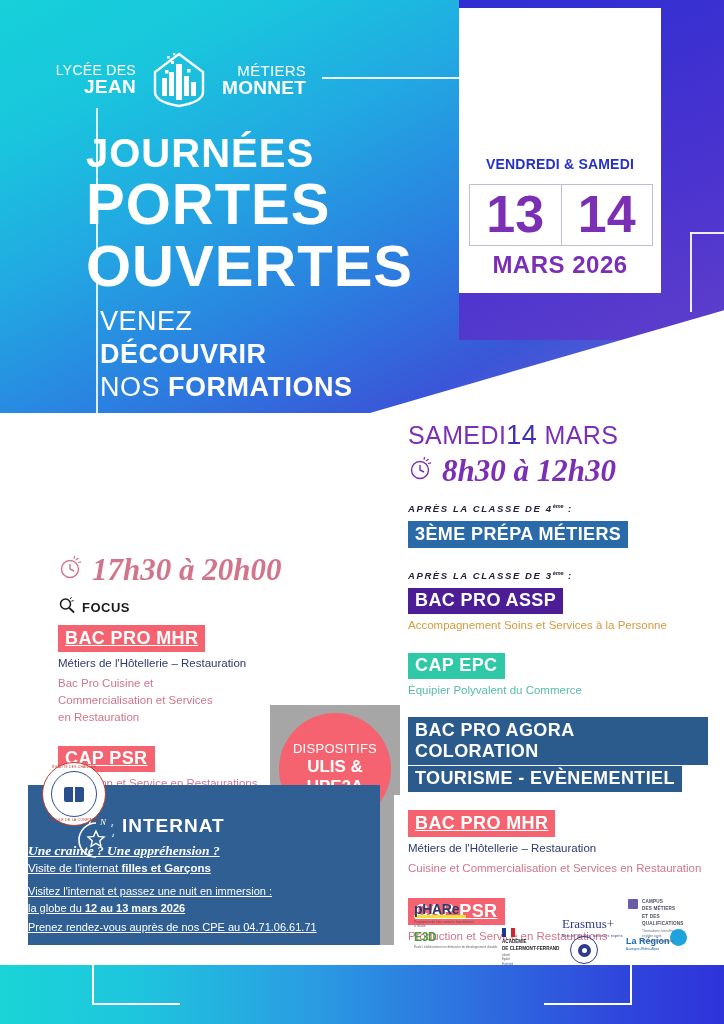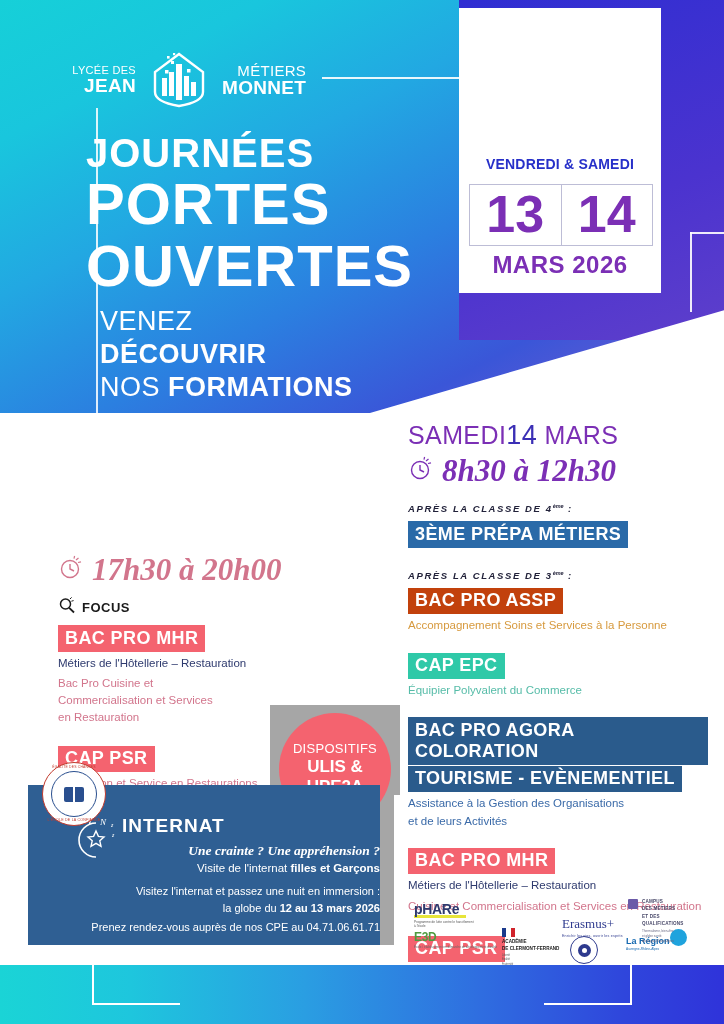--- a/index.html
+++ b/index.html
@@ -78,21 +78,21 @@
   }
 
   
   .logo{
     position:absolute;left:44px;top:52px;width:280px;height:56px;
     display:flex;align-items:center;
   }
   .logo-left{
     text-align:right;color:#ffffff;line-height:1.02;width:92px;
   }
-  .logo-left .l1{font-size:11px;letter-spacing:.3px;font-weight:400;}
+  .logo-left .l1{font-size:14px;letter-spacing:.3px;font-weight:400;}
   .logo-left .l2{font-size:19px;font-weight:700;letter-spacing:.3px;}
   .logo-mark{width:72px;height:56px;margin:0 7px;position:relative;}
   .logo-right{color:#ffffff;line-height:1.02;}
   .logo-right .l1{font-size:15px;letter-spacing:.3px;font-weight:400;text-align:right;}
   .logo-right .l2{font-size:19px;font-weight:700;letter-spacing:.3px;}
 
   
   .hero{
     position:absolute;left:86px;top:133px;width:400px;color:#fff;
   }
@@ -152,24 +152,24 @@
     font-family:"Liberation Sans",sans-serif;font-style:italic;font-weight:700;
     font-size:9.5px;color:#22223a;letter-spacing:1.6px;margin-top:14px;
   }
   .after-label sup{font-size:5.5px;letter-spacing:0;}
 
   .tag{
     display:inline-block;color:#ffffff;font-weight:700;font-size:18px;
     padding:2.5px 7px 3px 7px;letter-spacing:.4px;margin-top:7px;
   }
   .tag.blue{background:#2a6aa8;}
-  .tag.orange{background:#c2410c;}
+  .tag.orange{background:#4c1d95;}
   .tag.teal{background:#2fc9a8;}
   .tag.navy{background:#2a5b8c;}
-  .tag.red{background:#f4636f;}
+  .tag.red{background:#f4636f;text-decoration:underline;}
 
   .desc{font-size:11.5px;line-height:1.5;margin-top:3px;}
   .desc.navy{color:#2e3a6e;}
   .desc.rose{color:#d2758c;}
   .desc.orange{color:#d79a3e;}
   .desc.teal{color:#56bca8;}
   .desc.blue{color:#3a6aa8;}
 
   
   .disp-grey{
@@ -185,21 +185,21 @@
   .disp-circle .d3{font-size:17px;font-weight:700;}
 
   
   .internat-box{
     position:absolute;left:28px;top:785px;width:352px;height:160px;
     background:#2f5f93;color:#ffffff;
   }
   .internat-title{
     position:absolute;left:94px;top:30px;font-size:19px;font-weight:700;letter-spacing:1px;
   }
-  .internat-lines{position:absolute;left:0;top:58px;width:352px;text-align:right;}
+  .internat-lines{position:absolute;left:0;top:58px;width:352px;text-align:left;text-decoration:underline;}
   .i-l1{font-family:"Liberation Serif",serif;font-style:italic;font-weight:700;font-size:13.5px;}
   .i-l2{font-size:11.5px;margin-top:3px;}
   .i-l2 b{font-weight:700;}
   .i-l3{font-size:11px;margin-top:9px;line-height:1.5;}
   .i-l3 b{font-weight:700;}
   .i-l4{font-size:11px;margin-top:5px;}
 
   .moon-icon{position:absolute;left:42px;top:30px;width:52px;height:48px;}
 
   
@@ -400,22 +400,20 @@
 
 
     <div style="margin-top:11px">
       <span class="tag teal">CAP EPC</span>
       <div class="desc teal">Équipier Polyvalent du Commerce</div>
     </div>
 
     <div style="margin-top:11px">
       <div><span class="tag navy">BAC PRO AGORA COLORATION</span></div>
       <div><span class="tag navy" style="margin-top:1px">TOURISME - EVÈNEMENTIEL</span></div>
-      <div class="desc blue" style="white-space:pre-line">Assistance à la Gestion des Organisations
-et de leurs Activités</div>
     </div>
 
     <div style="margin-top:11px">
       <span class="tag red">BAC PRO MHR</span>
       <div class="desc navy">Métiers de l'Hôtellerie – Restauration</div>
       <div class="desc rose">Cuisine et Commercialisation et Services en Restauration</div>
     </div>
 
     <div style="margin-top:14px">
       <span class="tag red">CAP PSR</span>

